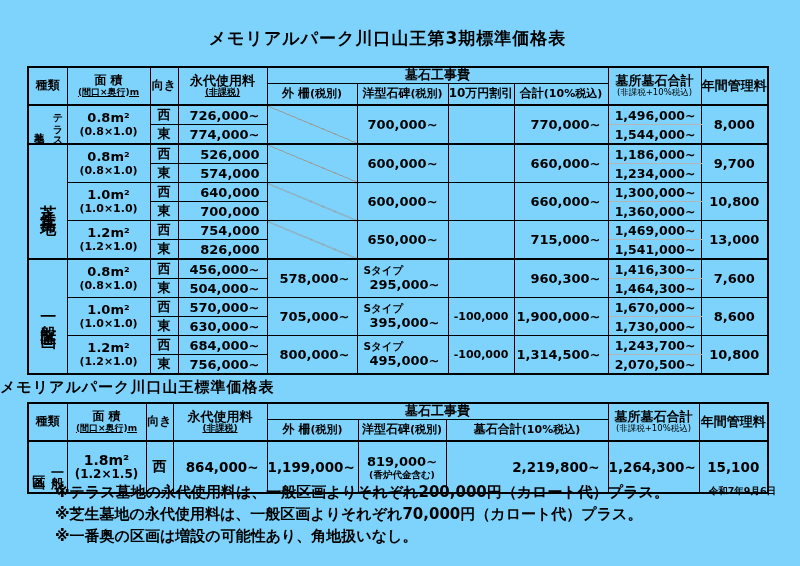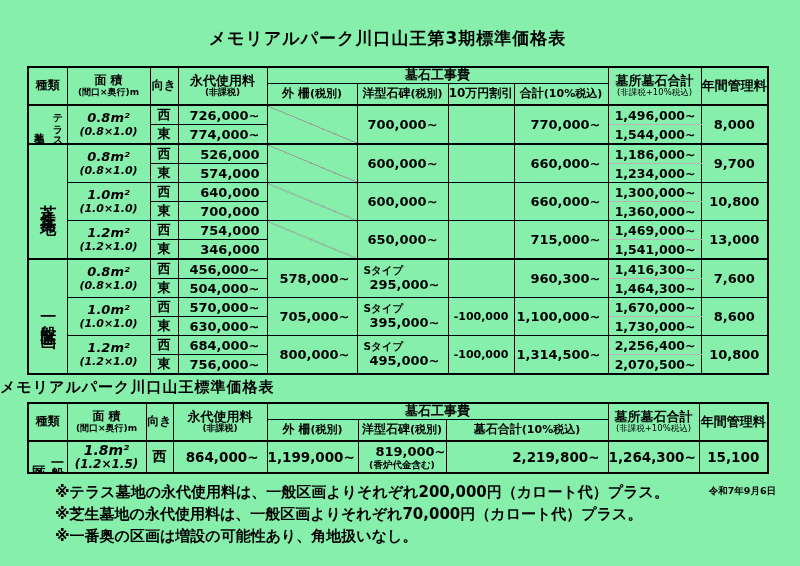--- a/index.html
+++ b/index.html
@@ -1,75 +1,75 @@
 <!DOCTYPE html>
 <html><head>
 <meta charset="utf-8">
 <style>
   html,body { margin:0; padding:0; background:#fff; }
   .page {
-    position:relative; width:800px; height:566px; background:#86efac; overflow:hidden;
+    position:relative; width:800px; height:566px; background:#7dd3fc; overflow:hidden;
     font-family:"DejaVu Sans","Liberation Sans",sans-serif; font-weight:bold; color:#000;
   }
   
   .title1 { position:absolute; top:27px; left:0; width:775px; text-align:center;
             font-size:17px; letter-spacing:1px; }
   .company { position:absolute; top:29px; right:24px; font-size:15px; white-space:nowrap; }
   .company .gap { display:inline-block; width:22px; }
   .title2 { position:absolute; top:378px; left:0; width:770px; text-align:left;
             font-size:15px; letter-spacing:1px; }
   
   table { border-collapse:collapse; table-layout:fixed; position:absolute; left:27px;
           width:740px; border:2px solid #000; }
   #t1 { top:66px; }
   #t2 { top:402px; }
   td,th { border:1px solid #000; padding:0; font-weight:bold; overflow:hidden;
           white-space:nowrap; vertical-align:middle; }
   thead tr.h1 { height:16px; }
   thead tr.h2 { height:22px; }
   #t1 tbody tr { height:18px; }
-  #t2 tbody tr { height:32px; }
+  #t2 tbody tr { height:52px; }
   tbody tr:first-child > td { border-top:2px solid #000; }
   tr.gt > td { border-top:2px solid #000; }
   
   th { text-align:center; font-size:12px; line-height:1.1; }
   .hmain { font-size:13px; }
-  .hsub  { font-size:9px; font-weight:bold; }
+  .hsub  { font-size:9px; font-weight:bold;text-decoration:underline; }
   .hsub2 { font-size:8.5px; font-weight:normal; }
   .hnote { font-size:11px; }
   
   .dir  { text-align:center; font-size:13px; }
   .num  { text-align:right; font-size:13px; padding-right:7px; }
   .ctr  { text-align:center; font-size:13px; }
   .g    { text-align:right; font-size:12.5px; padding-right:5px; }
   .b1   { border-bottom:1px solid #b5b5b5; }
   .b2   { border-top:1px solid #737373; }
   .ann  { text-align:center; font-size:13px; }
   .disc { text-align:center; font-size:11px; }
-  .sizecell { text-align:center; line-height:1.15;font-style:italic; }
+  .sizecell { text-align:center; line-height:1.15; }
   .sz   { font-size:13px; }
   .dims { font-size:11px; }
   .stonecell { line-height:1.2; }
   .stype  { font-size:10.5px; text-align:left; padding-left:6px; }
   .sprice { font-size:13px; text-align:right; padding-right:8px; }
   .slash {
     background-image:linear-gradient(to top right,
       transparent 49.4%, #9a9a9a 49.4%, #9a9a9a 50.8%, transparent 50.8%);
   }
   
   .lbl { text-align:center; }
   .vwrap { display:flex; justify-content:center; align-items:center; }
   .vt { writing-mode:vertical-rl; text-orientation:upright; line-height:1.05; margin:0 auto; }
   .vbig   { font-size:16px; letter-spacing:5px; }
   .vsmall { font-size:10px; letter-spacing:0px; }
   .vmed   { font-size:13px; letter-spacing:2px; }
   
   .num2 { text-align:right; font-size:13.5px; padding-right:8px; }
   .stone2 { text-align:center; line-height:1.2; }
-  .stone2 .v { font-size:13px;text-align:right; }
+  .stone2 .v { font-size:13px; }
   .stone2 .n { font-size:9.5px; }
   
   .notes { position:absolute; left:55px; top:483px; font-size:15px; line-height:1.25; }
   .notes div { margin-bottom:3px; }
   .date { position:absolute; right:24px; top:485px; font-size:9.5px; }
 </style>
 </head>
 <body>
 
 <div class="page">
@@ -195,21 +195,21 @@
         <td class="num">754,000</td>
         <td class="slash" rowspan="2"></td>
         <td class="ctr" rowspan="2">650,000~</td>
         <td class="disc" rowspan="2"></td>
         <td class="num" rowspan="2">715,000~</td>
         <td class="g b1">1,469,000~</td>
         <td class="ann" rowspan="2">13,000</td>
       </tr>
       <tr>
         <td class="dir">東</td>
-        <td class="num">346,000</td>
+        <td class="num">826,000</td>
         <td class="g b2">1,541,000~</td>
       </tr>
 
       <tr class="gt">
         <td class="lbl" rowspan="6">
           <div class="vt vbig">一般区画</div>
         </td>
         <td class="sizecell" rowspan="2">
           <div class="sz">0.8m²</div>
           <div class="dims">(0.8×1.0)</div>
@@ -238,21 +238,21 @@
           <div class="dims">(1.0×1.0)</div>
         </td>
         <td class="dir">西</td>
         <td class="num">570,000~</td>
         <td class="num" rowspan="2">705,000~</td>
         <td class="stonecell" rowspan="2">
           <div class="stype">Sタイプ</div>
           <div class="sprice">395,000~</div>
         </td>
         <td class="disc" rowspan="2">-100,000</td>
-        <td class="num" rowspan="2">1,100,000~</td>
+        <td class="num" rowspan="2">1,900,000~</td>
         <td class="g b1">1,670,000~</td>
         <td class="ann" rowspan="2">8,600</td>
       </tr>
       <tr>
         <td class="dir">東</td>
         <td class="num">630,000~</td>
         <td class="g b2">1,730,000~</td>
       </tr>
 
       <tr>
@@ -262,21 +262,21 @@
         </td>
         <td class="dir">西</td>
         <td class="num">684,000~</td>
         <td class="num" rowspan="2">800,000~</td>
         <td class="stonecell" rowspan="2">
           <div class="stype">Sタイプ</div>
           <div class="sprice">495,000~</div>
         </td>
         <td class="disc" rowspan="2">-100,000</td>
         <td class="num" rowspan="2">1,314,500~</td>
-        <td class="g b1">2,256,400~</td>
+        <td class="g b1">1,243,700~</td>
         <td class="ann" rowspan="2">10,800</td>
       </tr>
       <tr>
         <td class="dir">東</td>
         <td class="num">756,000~</td>
         <td class="g b2">2,070,500~</td>
       </tr>
     </tbody>
   </table>
 

